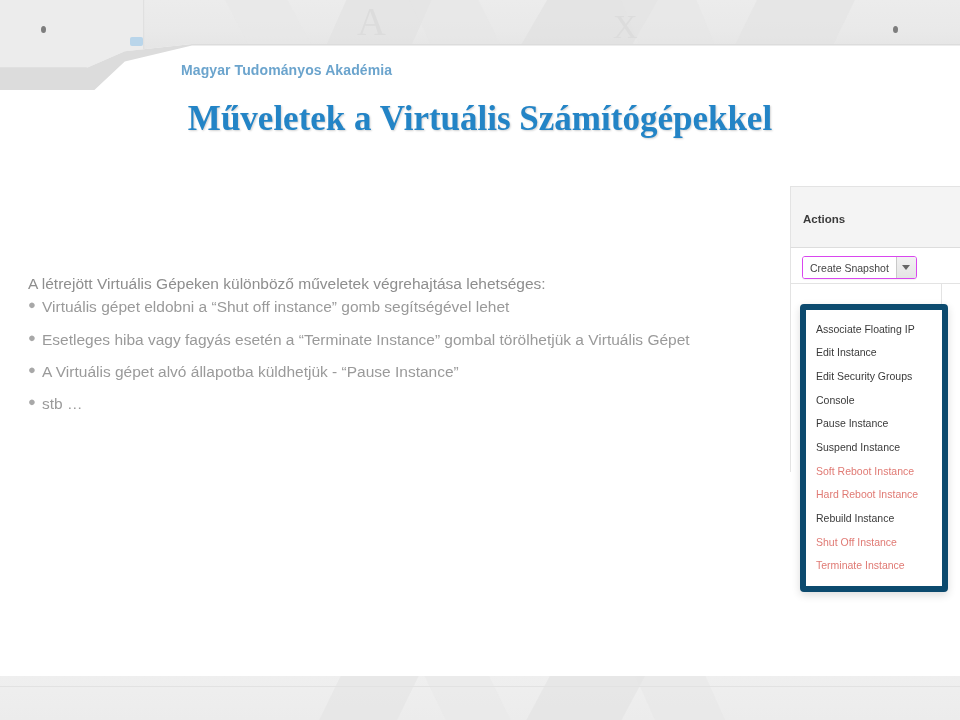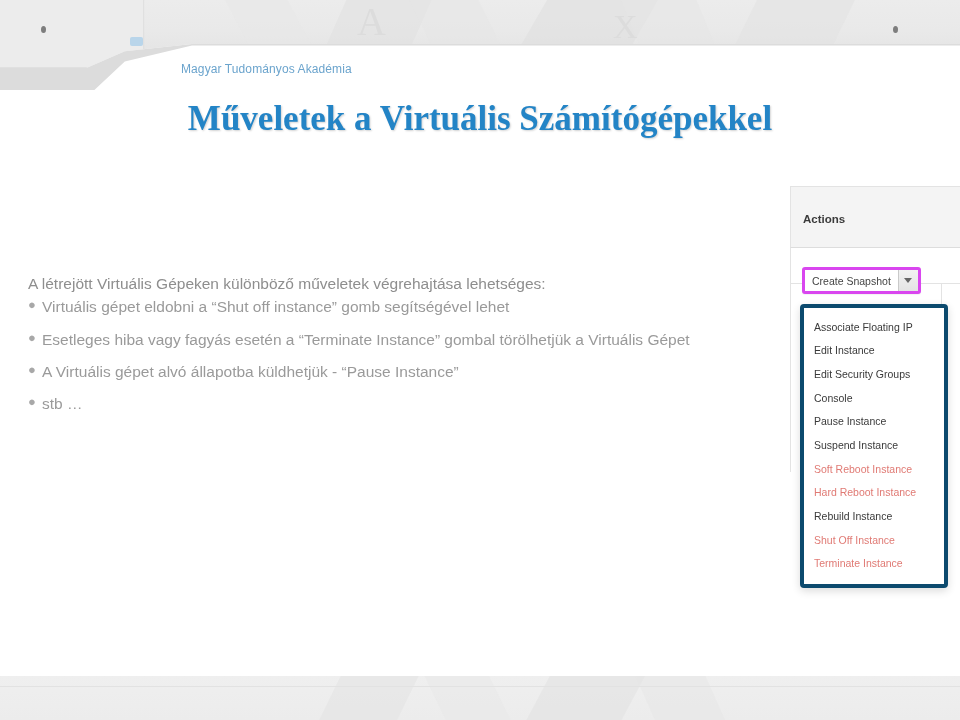--- a/index.html
+++ b/index.html
@@ -111,25 +111,26 @@
   .swoosh-line {
     position: absolute;
     left: 0; top: 44px;
     width: 960px; height: 46px;
     clip-path: polygon(0% 100%, 0% 52%, 9% 52%, 13% 16%, 20% 0%, 100% 0%, 100% 1.5px, 20% 1.5px, 13% 17.5px, 9% 53.5px, 0% 53.5px, 0% 100%);
     background: #dcdcdc;
   }
   .org-name {
     position: absolute;
     left: 181px; top: 62px;
-    font-size: 12px;
+    font-size: 14px;
     color: #6ba4cd;
     font-family: "Liberation Sans", sans-serif;
     letter-spacing: 0.1px;
     white-space: nowrap;
+    font-weight: bold;
   }
 
   
   .slide-title {
     position: absolute;
     left: 0; top: 99px;
     width: 960px;
     text-align: center;
     font-size: 35px;
     font-weight: 600;
@@ -198,24 +199,24 @@
   .actions-body {
     border: 1px solid #e3e3e3;
     border-top: none;
     box-sizing: border-box;
     background: #ffffff;
     height: 36px;
     position: relative;
   }
   .split-button {
     position: absolute;
-    left: 11px; top: 19px;
+    left: 11px; top: 8px;
     display: flex;
     height: 21px;
-    border: 3px solid #d946ef;
+    border: 1px solid #d946ef;
     border-radius: 3px;
     overflow: hidden;
     background: #ffffff;
     box-shadow: 0 1px 1px rgba(0,0,0,0.05);
   }
   .split-button-main {
     padding: 0 7px;
     display: flex;
     align-items: center;
     font-size: 10.5px;
@@ -238,21 +239,21 @@
     border-right: 4px solid transparent;
     border-top: 5px solid #666666;
   }
 
   
   .dropdown-menu {
     position: absolute;
     left: 800px; top: 304px;
     width: 148px;
     background: #ffffff;
-    border: 4px solid #0c4a6e;
+    border: 6px solid #0c4a6e;
     border-radius: 4px;
     box-shadow: 0 3px 8px rgba(0,0,0,0.14);
     padding: 7px 0 8px 0;
     box-sizing: border-box;
   }
   .menu-item {
     font-size: 10.5px;
     line-height: 1;
     padding: 6.6px 0 6.6px 10px;
     color: #3a3a3a;

